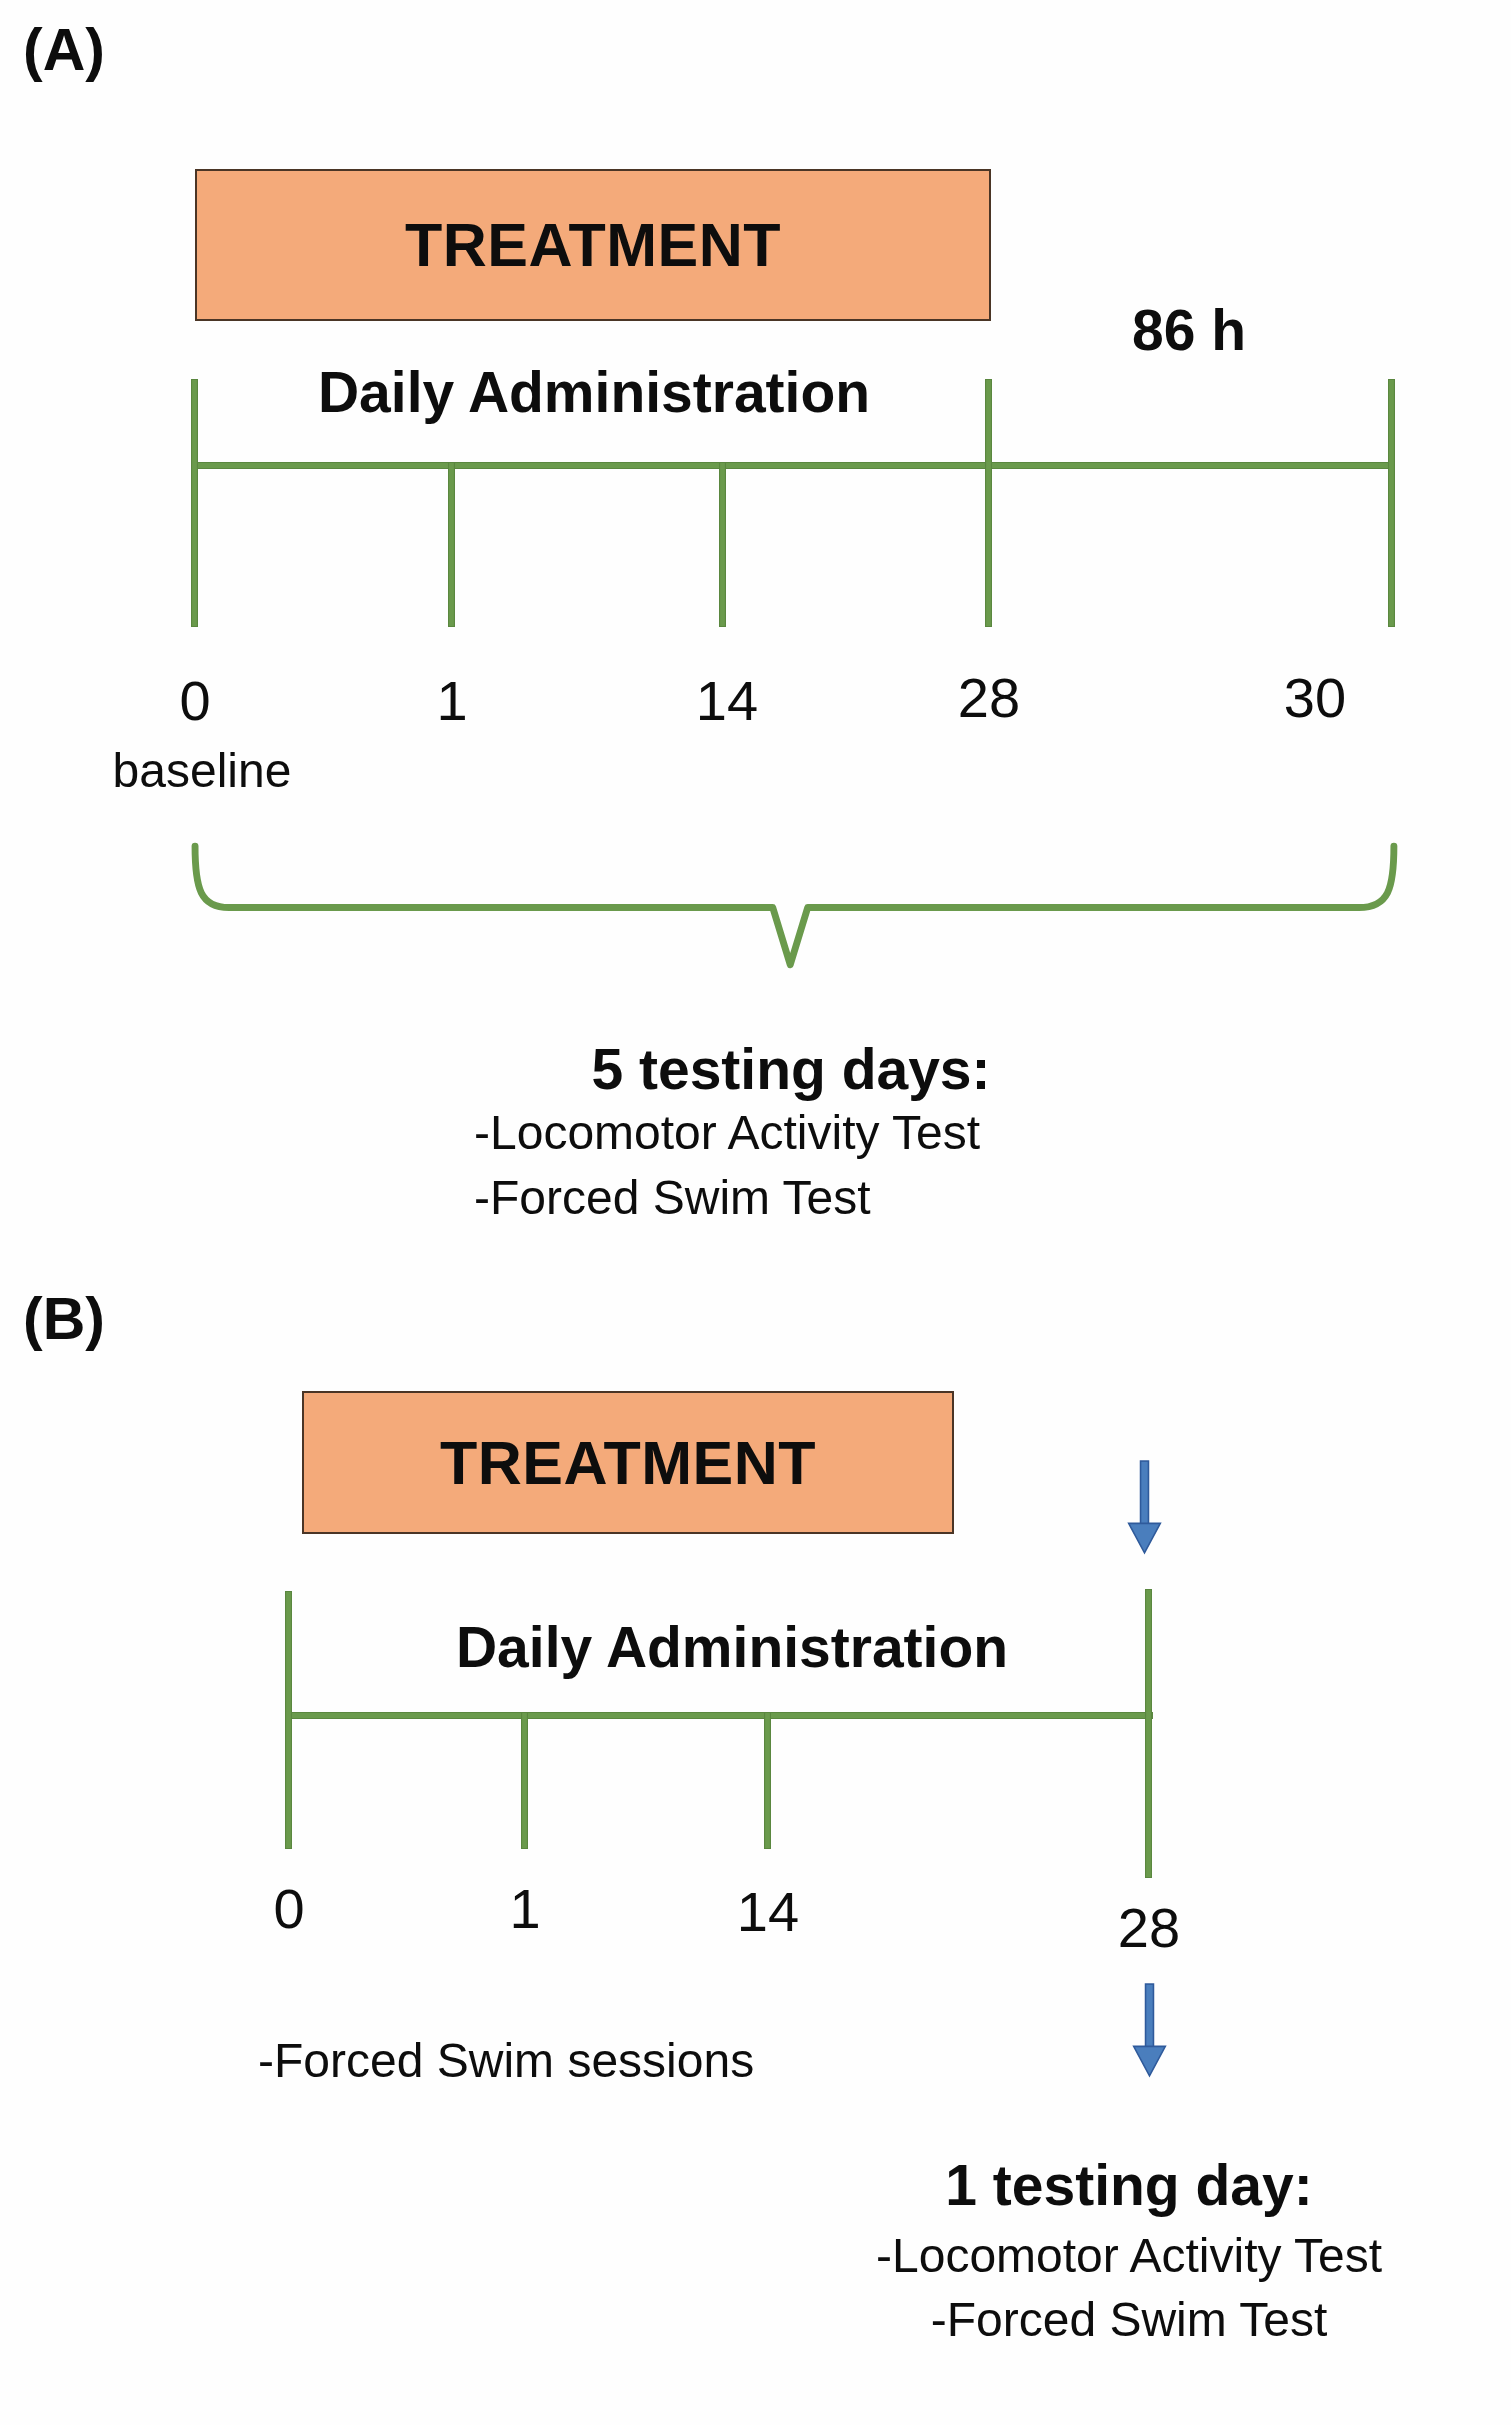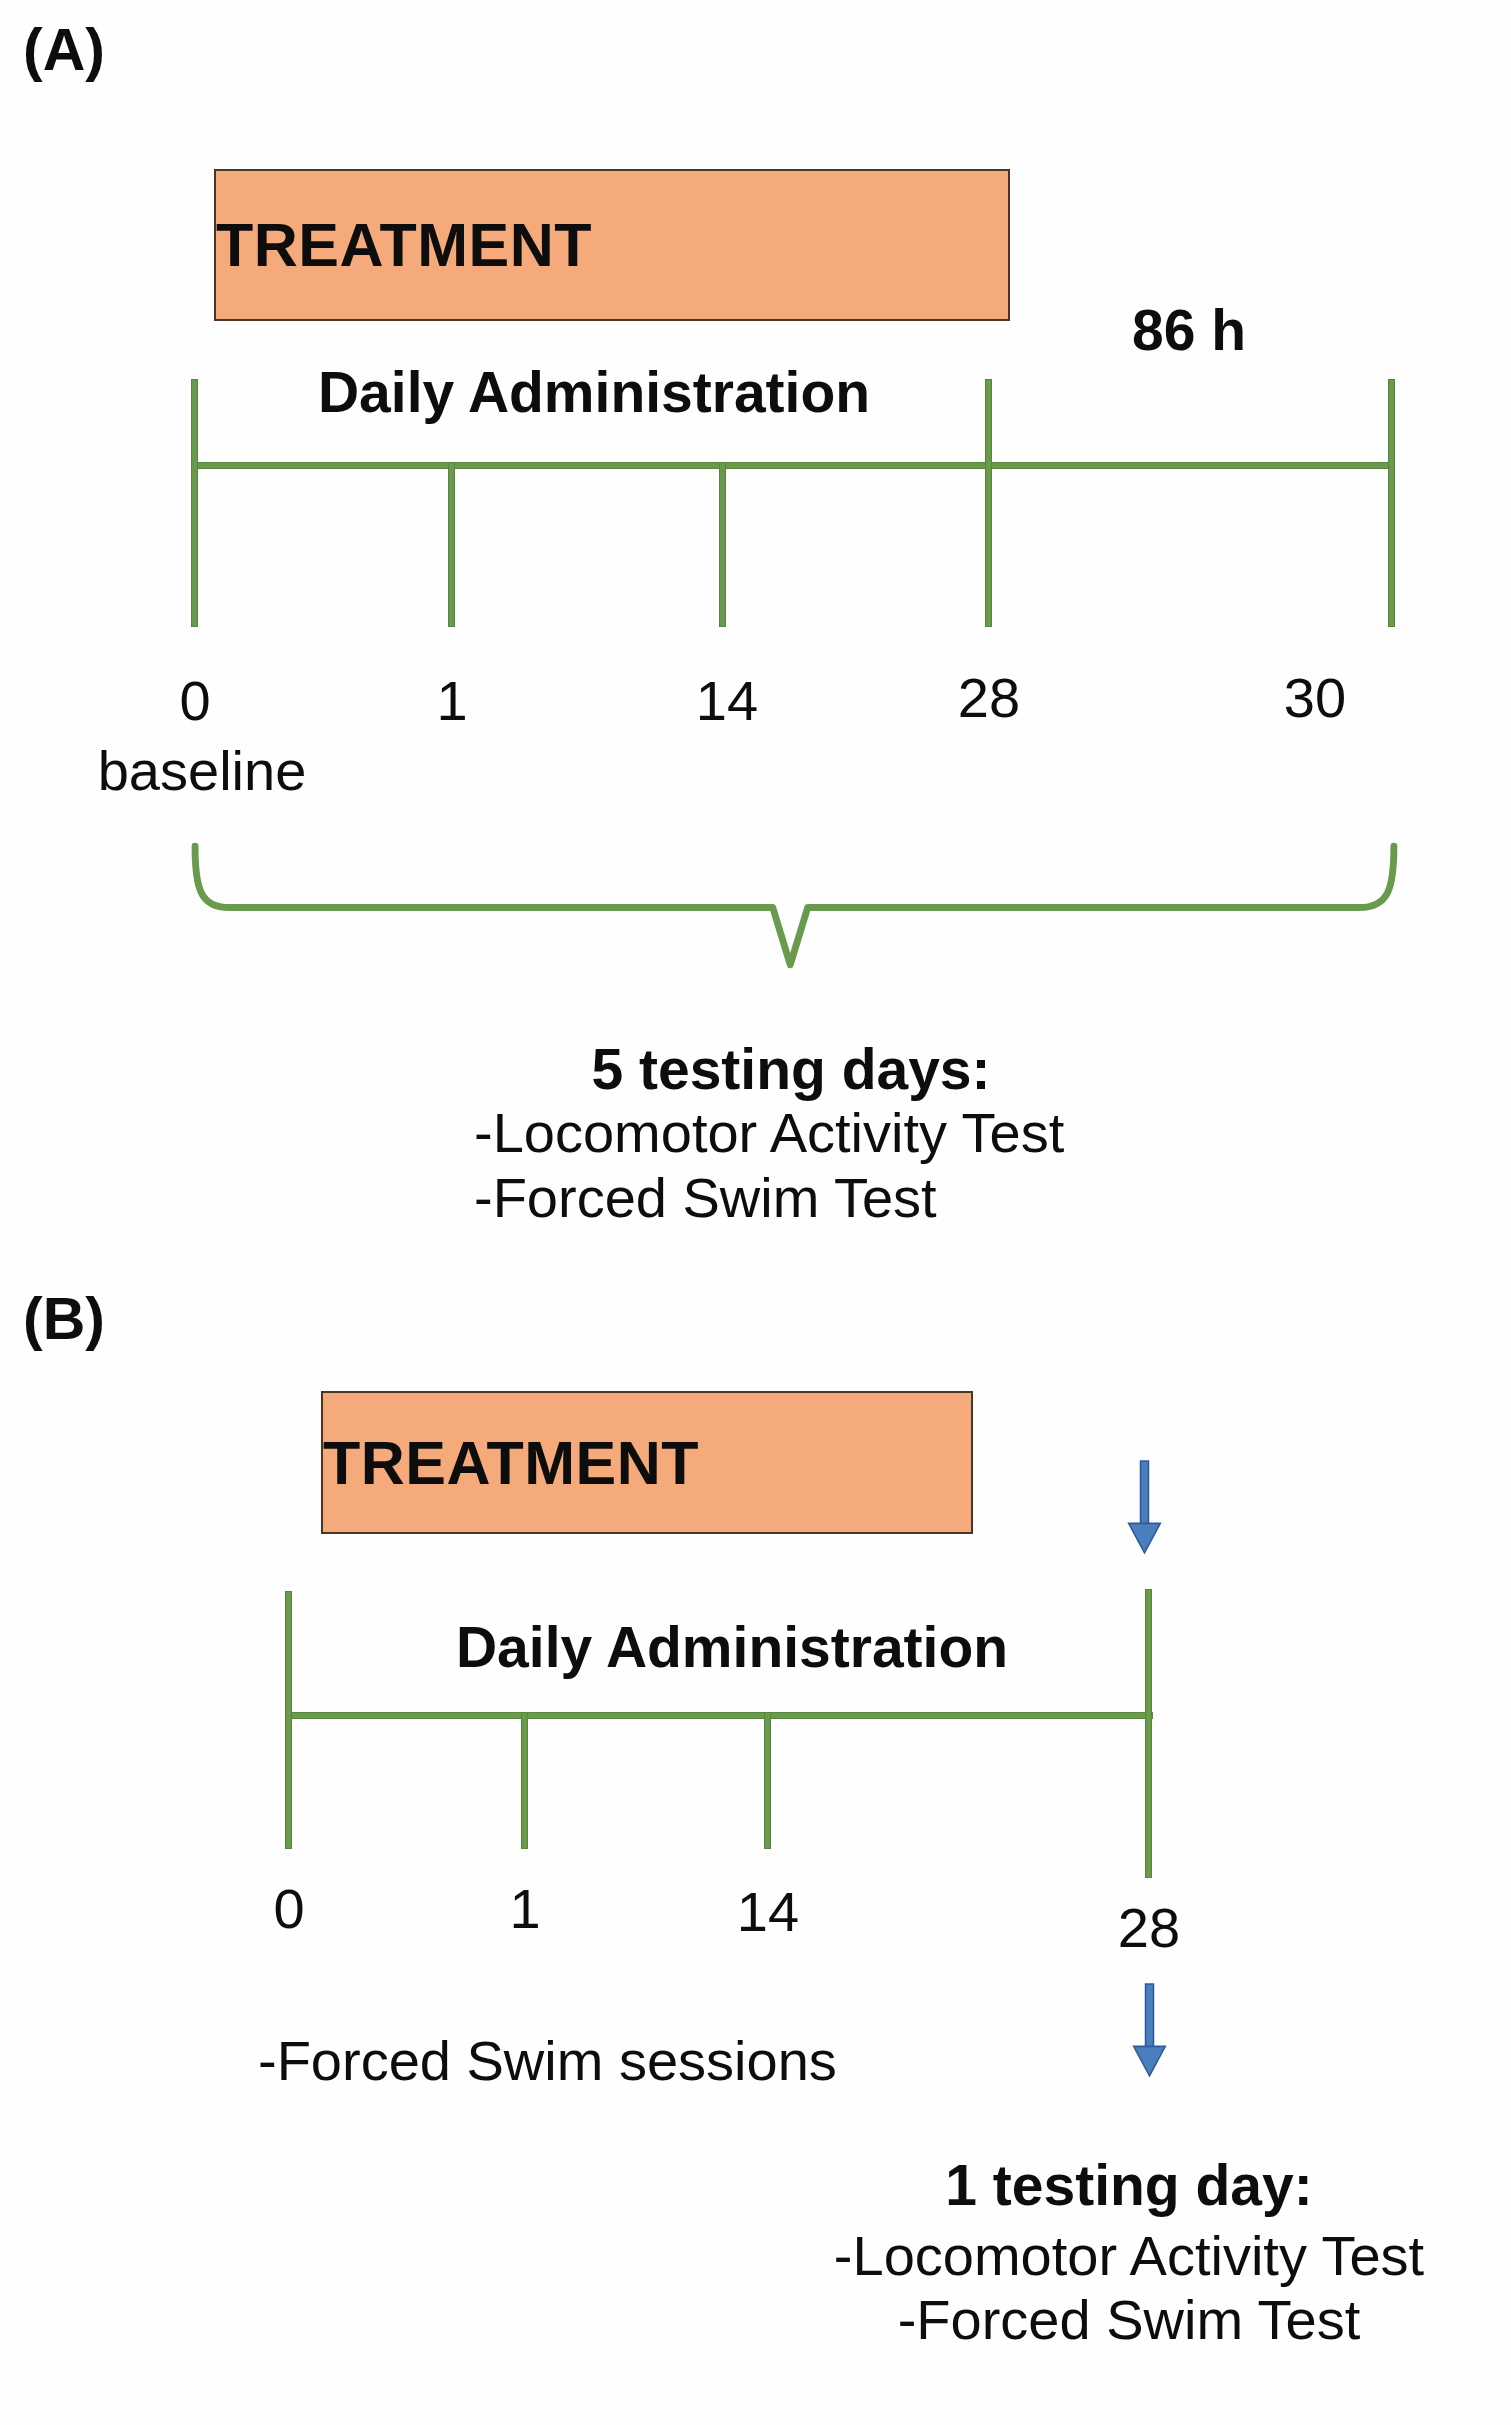--- a/index.html
+++ b/index.html
@@ -15,26 +15,26 @@
   .abs { position: absolute; white-space: nowrap; }
   .cc { transform: translate(-50%, -50%); }   
   .cl { transform: translate(0, -50%); }      
 
   .panel-tag   { font-size: 59px; font-weight: bold; line-height: 1.05; }
   .treatment-box {
     position: absolute;
     background: var(--treatment-fill, #F4AA7A);
     border: 2.1px solid var(--treatment-border, #4A3526);
     box-sizing: border-box;
-    display: flex; align-items: center;  margin-left: 19px;
+    display: flex; align-items: center; justify-content: center;
   }
   .treatment-text { font-size: 61px; font-weight: bold; letter-spacing: 0.5px; }
   .label-bold  { font-size: 57px; font-weight: bold; }
   .block-title { font-size: 57px; font-weight: bold; }
-  .plain       { font-size: 56px; }
+  .plain       { font-size: 48px; }
   .num         { font-size: 56px; }
   .multiline   { line-height: 66px; text-align: center; }
 
   .gline {
     position: absolute;
     background: var(--timeline-green, #6A9A4C);
     box-shadow: inset 0 0 0 1.1px rgba(60,100,40,.35);
   }
   svg.overlay { position: absolute; overflow: visible; }
 </style>

